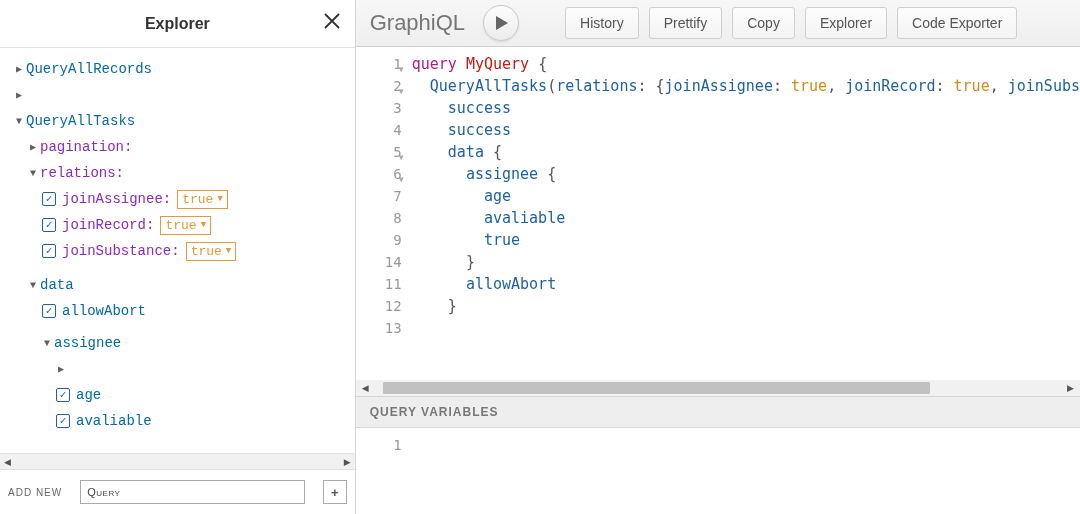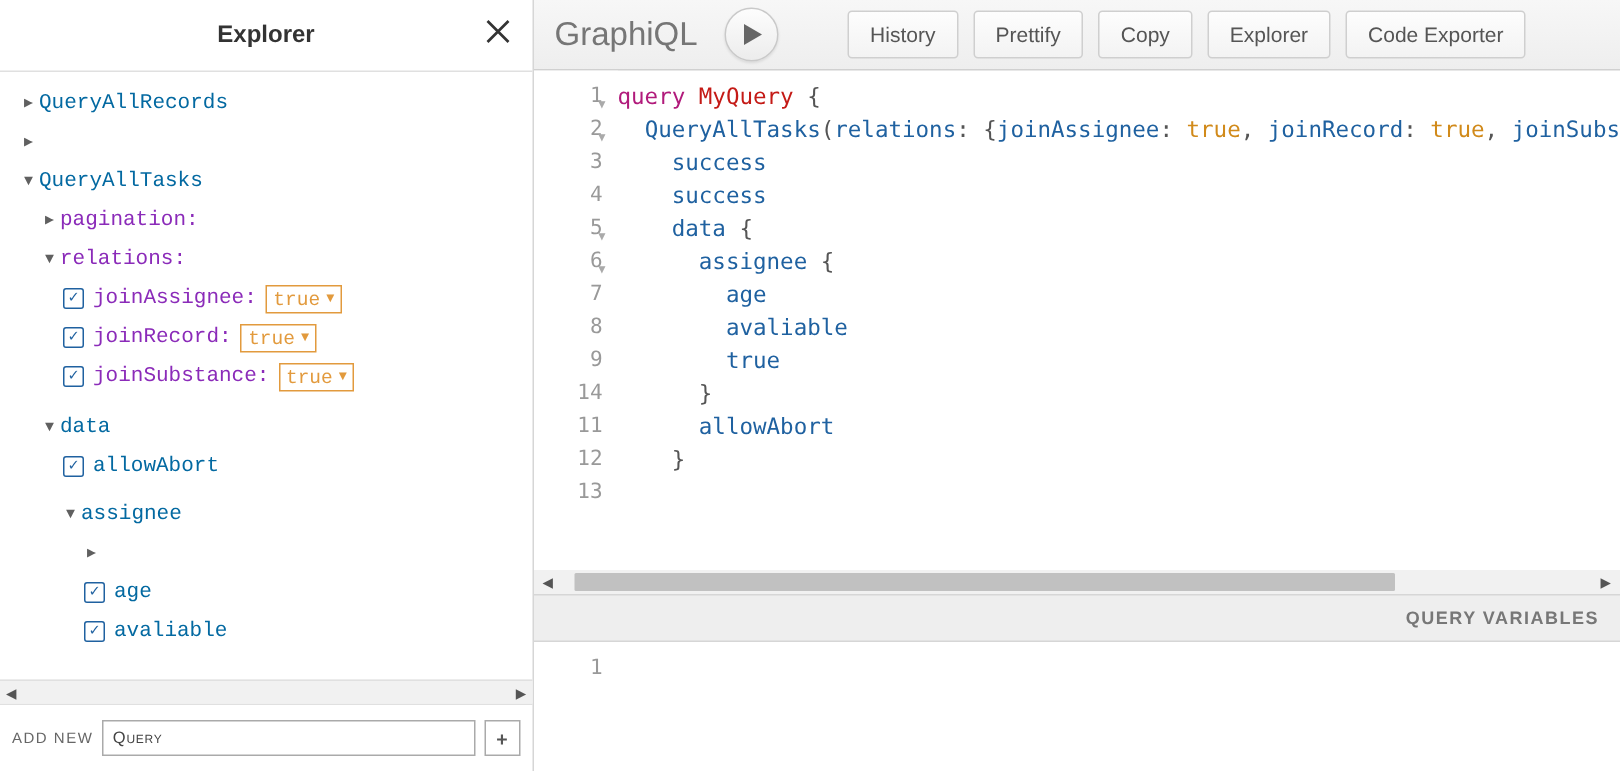--- a/index.html
+++ b/index.html
@@ -22,21 +22,21 @@
 .indent1 { padding-left: 14px; }
 .indent2 { padding-left: 28px; }
 .indent3 { padding-left: 42px; }
 .tree::-webkit-scrollbar { width: 16px; height: 16px; }
 .tree::-webkit-scrollbar-track { background: #f1f1f1; }
 .tree::-webkit-scrollbar-thumb { background: #c1c1c1; }
 .tree::-webkit-scrollbar-button { background: #f1f1f1; height: 16px; width:16px; display:block; }
 .hscroll { height: 16px; border-top: 1px solid #e0e0e0; position: relative; background:#f1f1f1; display:flex; align-items:center; justify-content:space-between;}
 .hscroll .arrow{font-size:9px;color:#555;padding:0 4px;}
 
-.explorer-footer { padding: 10px 8px; display: flex; align-items: center; gap: 6px; border-top: 1px solid #e0e0e0; }
+.explorer-footer { padding: 10px 8px; display: flex; align-items: center; gap: 18px; border-top: 1px solid #e0e0e0; }
 .footer-label { font-size: 10px; letter-spacing: 1px; color: #666; text-transform: uppercase; }
 .footer-input { flex: 1; border: 1px solid #aaa; height: 24px; padding: 0 6px; font-size: 11px; font-variant: small-caps; letter-spacing: .5px; color: #444; }
 .footer-add { width: 24px; height: 24px; border: 1px solid #aaa; background: #fff; display: flex; align-items: center; justify-content: center; font-weight: bold; color: #555; cursor: pointer; }
 
 
 .main { flex: 1; display: flex; flex-direction: column; background: #fff; }
 .topbar { height: 47px; background: linear-gradient(#f7f7f7, #eeeeee); border-bottom: 1px solid #d0d0d0; display: flex; align-items: center; padding: 0 14px; gap: 10px; }
 .logo { font-size: 22px; color: #767676; font-weight: 400; margin-right: 8px; }
 .play { width: 36px; height: 36px; border-radius: 50%; background: linear-gradient(#fdfdfd,#ececec); border: 1px solid #c9c9c9; display: flex; align-items: center; justify-content: center; cursor: pointer; box-shadow: 0 1px 2px rgba(0,0,0,.1); }
 .play svg { margin-left: 2px; }
@@ -52,21 +52,21 @@
 .kw { color: #b11a7b; }
 .def { color: #c41a16; }
 .attr { color: #1f61a0; }
 .bool { color: #d18a1a; }
 .punct { color: #555; }
 
 .hscroll-editor { height: 16px; background: #f1f1f1; display: flex; align-items: center; padding: 0 2px; }
 .hscroll-thumb { height: 12px; background: #c1c1c1; width: 76%; margin-left: 10px; border-radius: 1px; }
 .hscroll-editor .arrow{font-size:9px;color:#555;padding:0 4px;}
 
-.vars-header { background: #eeeeee; border-top: 1px solid #d6d6d6; border-bottom: 1px solid #d6d6d6; padding: 8px 14px; font-size: 12px; font-weight: 700; letter-spacing: 1px; color: #777; cursor: row-resize; text-align: right; }
+.vars-header { background: #eeeeee; border-top: 1px solid #d6d6d6; border-bottom: 1px solid #d6d6d6; padding: 8px 14px; font-size: 12px; font-weight: 700; letter-spacing: 1px; color: #777; cursor: row-resize; }
 .vars-body { height: 86px; display: flex; }
 .vars-gutter { width: 56px; text-align: right; padding: 6px 10px 6px 0; font-family: Consolas, monospace; font-size: 14px; color: #999; }
 </style>
 </head>
 <body>
 
 <div class="explorer">
   <div class="explorer-header">
     <h1>Explorer</h1>
     <span class="explorer-close">

